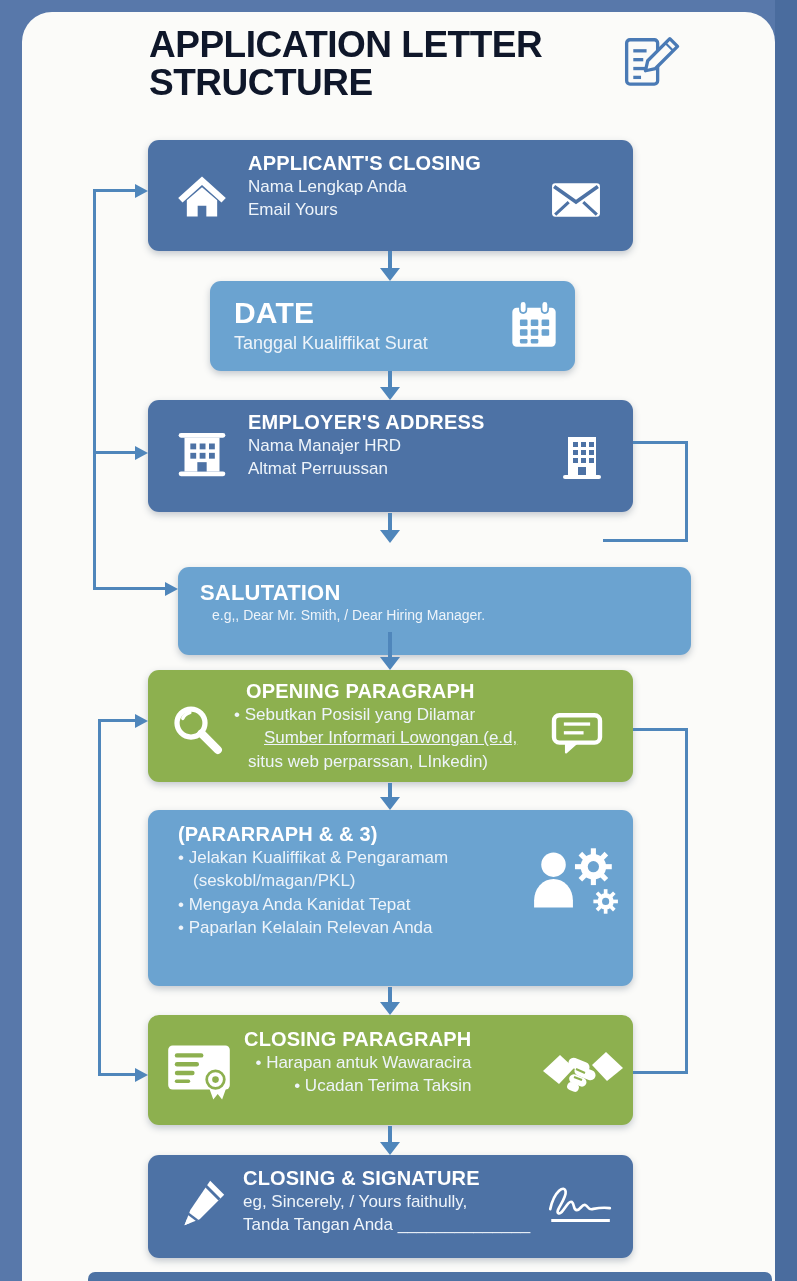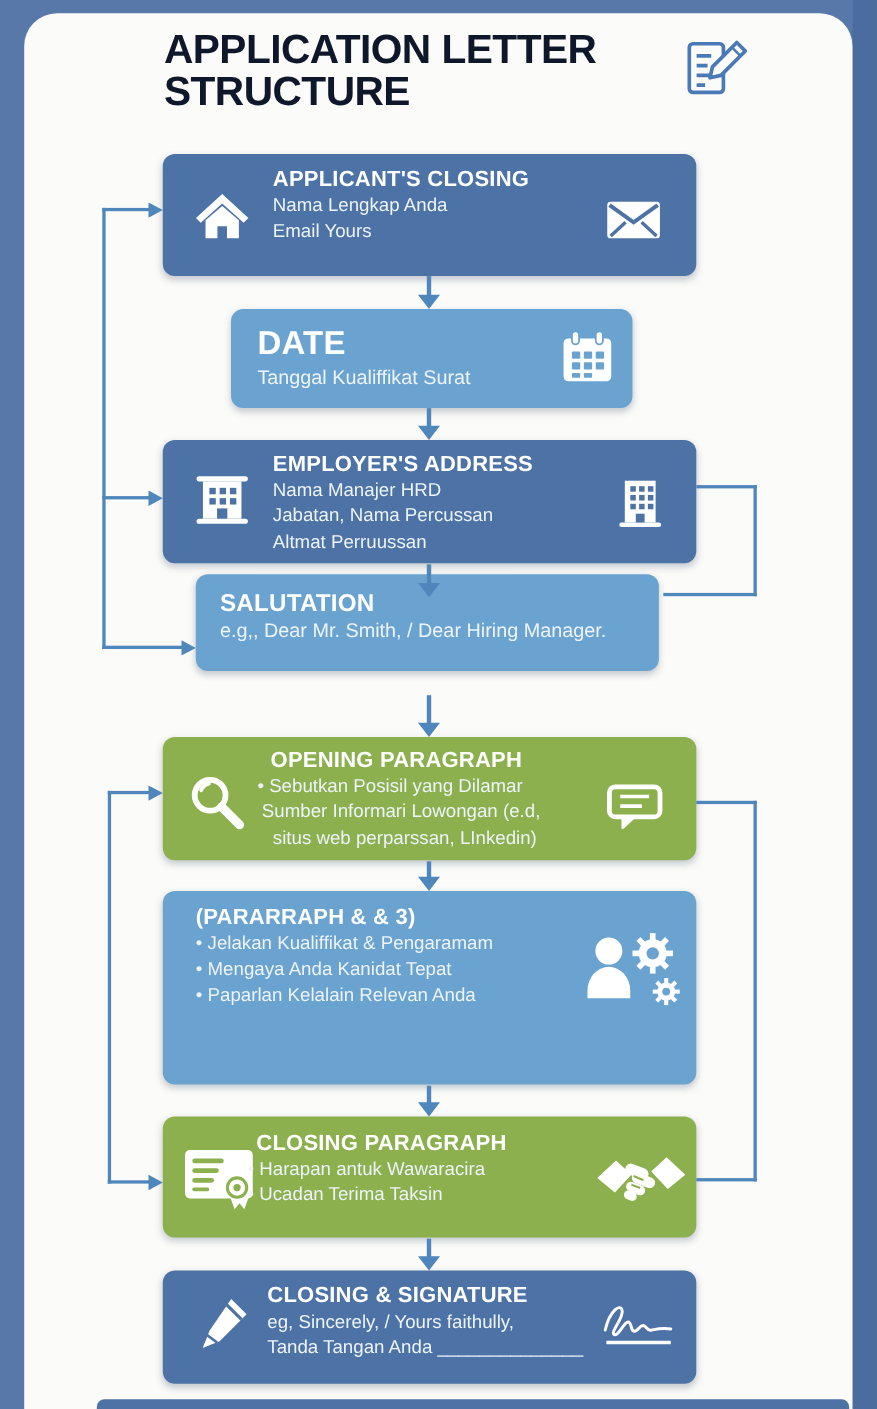--- a/index.html
+++ b/index.html
@@ -114,21 +114,20 @@
           <rect x="14" y="23" width="5" height="5"></rect>
             <rect x="22" y="23" width="5" height="5"></rect>
             <rect x="30" y="23" width="5" height="5"></rect>
           <rect x="20" y="31" width="8" height="8"></rect>
         </g>
       </svg>
     </div>
     <div class="txt" style="left:100px;top:10px;">
       <div class="box-title">EMPLOYER'S ADDRESS</div>
       <div class="box-line">Nama Manajer HRD</div>
-      <div class="box-line">Jabatan, Nama Percussan</div>
       <div class="box-line">Altmat Perruussan</div>
     </div>
     <div class="icon" style="left:410px;top:33px;">
       <svg width="48" height="48" viewBox="0 0 48 48">
         <rect x="10" y="4" width="28" height="38" fill="#ffffff"></rect>
         <rect x="5" y="42" width="38" height="4" rx="2" fill="#ffffff"></rect>
         <g fill="#4d72a5">
           <rect x="15" y="9" width="5" height="5"></rect>
             <rect x="23" y="9" width="5" height="5"></rect>
             <rect x="31" y="9" width="5" height="5"></rect>
@@ -137,55 +136,56 @@
             <rect x="31" y="17" width="5" height="5"></rect>
           <rect x="15" y="25" width="5" height="5"></rect>
             <rect x="23" y="25" width="5" height="5"></rect>
             <rect x="31" y="25" width="5" height="5"></rect>
           <rect x="20" y="34" width="8" height="8"></rect>
         </g>
       </svg>
     </div>
   </div>
 
-  <div class="box light" style="left:178px;top:522px;width:421px;height:88px;">
+  <div class="box light" style="left:178px;top:567px;width:513px;height:88px;">
     <div class="txt" style="left:22px;top:13px;">
       <div class="box-title" style="font-size:22px;">SALUTATION</div>
-      <div class="box-line" style="font-size:18px;">e.g,, Dear Mr. Smith, / Dear Hiring Manager.</div>
+      <div class="box-line" style="font-size:14px;margin-left:12px;">e.g,, Dear Mr. Smith, / Dear Hiring Manager.</div>
     </div>
   </div>
 
   <div class="box green" style="left:148px;top:670px;width:485px;height:112px;">
     <div class="icon" style="left:22px;top:32px;">
       <svg width="56" height="56" viewBox="0 0 48 48">
         <circle cx="18" cy="18" r="12" stroke="#ffffff" stroke-width="4.5" fill="none"></circle>
         <line x1="27" y1="27" x2="41" y2="41" stroke="#ffffff" stroke-width="7" stroke-linecap="round"></line>
         <path d="M11 14 a9 9 0 0 1 6 -5" stroke="#ffffff" stroke-width="3" fill="none" stroke-linecap="round"></path>
       </svg>
     </div>
     <div class="txt" style="left:86px;top:9px;">
       <div class="box-title" style="margin-left:12px;">OPENING PARAGRAPH</div>
       <div class="box-line">• Sebutkan Posisil yang Dilamar</div>
-      <div class="box-line" style="margin-left:4px;">Sumber Informari Lowongan (e.d,</div>
+      <div class="box-line" style="margin-left:30px;text-decoration:underline;">Sumber Informari Lowongan (e.d,</div>
       <div class="box-line" style="margin-left:14px;">situs web perparssan, LInkedin)</div>
     </div>
     <div class="icon" style="left:402px;top:42px;">
       <svg width="54" height="46" viewBox="0 0 48 42">
         <rect x="3" y="3" width="42" height="25" rx="5" stroke="#ffffff" stroke-width="4" fill="none"></rect>
         <path d="M14 28 v9 l10 -9" fill="#ffffff" stroke="#ffffff" stroke-width="2" stroke-linejoin="round"></path>
         <line x1="12" y1="11" x2="36" y2="11" stroke="#ffffff" stroke-width="3"></line>
         <line x1="12" y1="19" x2="30" y2="19" stroke="#ffffff" stroke-width="3"></line>
       </svg>
     </div>
   </div>
 
   <div class="box light" style="left:148px;top:810px;width:485px;height:176px;">
     <div class="txt" style="left:30px;top:12px;">
       <div class="box-title">(PARARRAPH &amp; &amp; 3)</div>
       <div class="box-line">• Jelakan Kualiffikat &amp; Pengaramam</div>
+      <div class="box-line" style="margin-left:15px;">(seskobl/magan/PKL)</div>
       <div class="box-line">• Mengaya Anda Kanidat Tepat</div>
       <div class="box-line">• Paparlan Kelalain Relevan Anda</div>
     </div>
     <div class="icon" style="left:382px;top:30px;">
       <svg width="92" height="82" viewBox="0 0 90 80">
         <circle cx="23" cy="24" r="12" fill="#ffffff"></circle>
         <path d="M4 66 v-7 a19 21 0 0 1 38 0 v7 z" fill="#ffffff"></path>
         <g fill="#ffffff">
           <circle cx="62" cy="26" r="12.5"></circle>
           <g>
@@ -226,21 +226,21 @@
           <rect x="8" y="9" width="26" height="4" rx="2"></rect>
           <rect x="8" y="17" width="22" height="4" rx="2"></rect>
           <rect x="8" y="25" width="18" height="4" rx="2"></rect>
           <rect x="8" y="33" width="14" height="3" rx="1.5"></rect>
         </g>
         <path d="M39 40 l4 11 4 -5 4 5 4 -11 z" fill="#ffffff"></path>
         <circle cx="45" cy="33" r="8" fill="#ffffff" stroke="#8db04f" stroke-width="2.5"></circle>
         <circle cx="45" cy="33" r="3" fill="#8db04f"></circle>
       </svg>
     </div>
-    <div class="txt" style="left:77px;top:12px;">
+    <div class="txt" style="left:88px;top:12px;text-align:right;">
       <div class="box-title" style="margin-left:8px;">CLOSING PARAGRAPH</div>
       <div class="box-line">• Harapan antuk Wawaracira</div>
       <div class="box-line">• Ucadan Terima Taksin</div>
     </div>
     <div class="icon" style="left:395px;top:30px;">
       <svg width="80" height="56" viewBox="0 0 80 56">
         <path d="M0 26 L17 10 L31 23 L16 39 Z" fill="#ffffff"></path>
         <path d="M80 23 L63 7 L49 20 L64 36 Z" fill="#ffffff"></path>
         <g fill="#ffffff">
           <rect x="25" y="15" width="22" height="10" rx="5" transform="rotate(22 36 20)"></rect>

